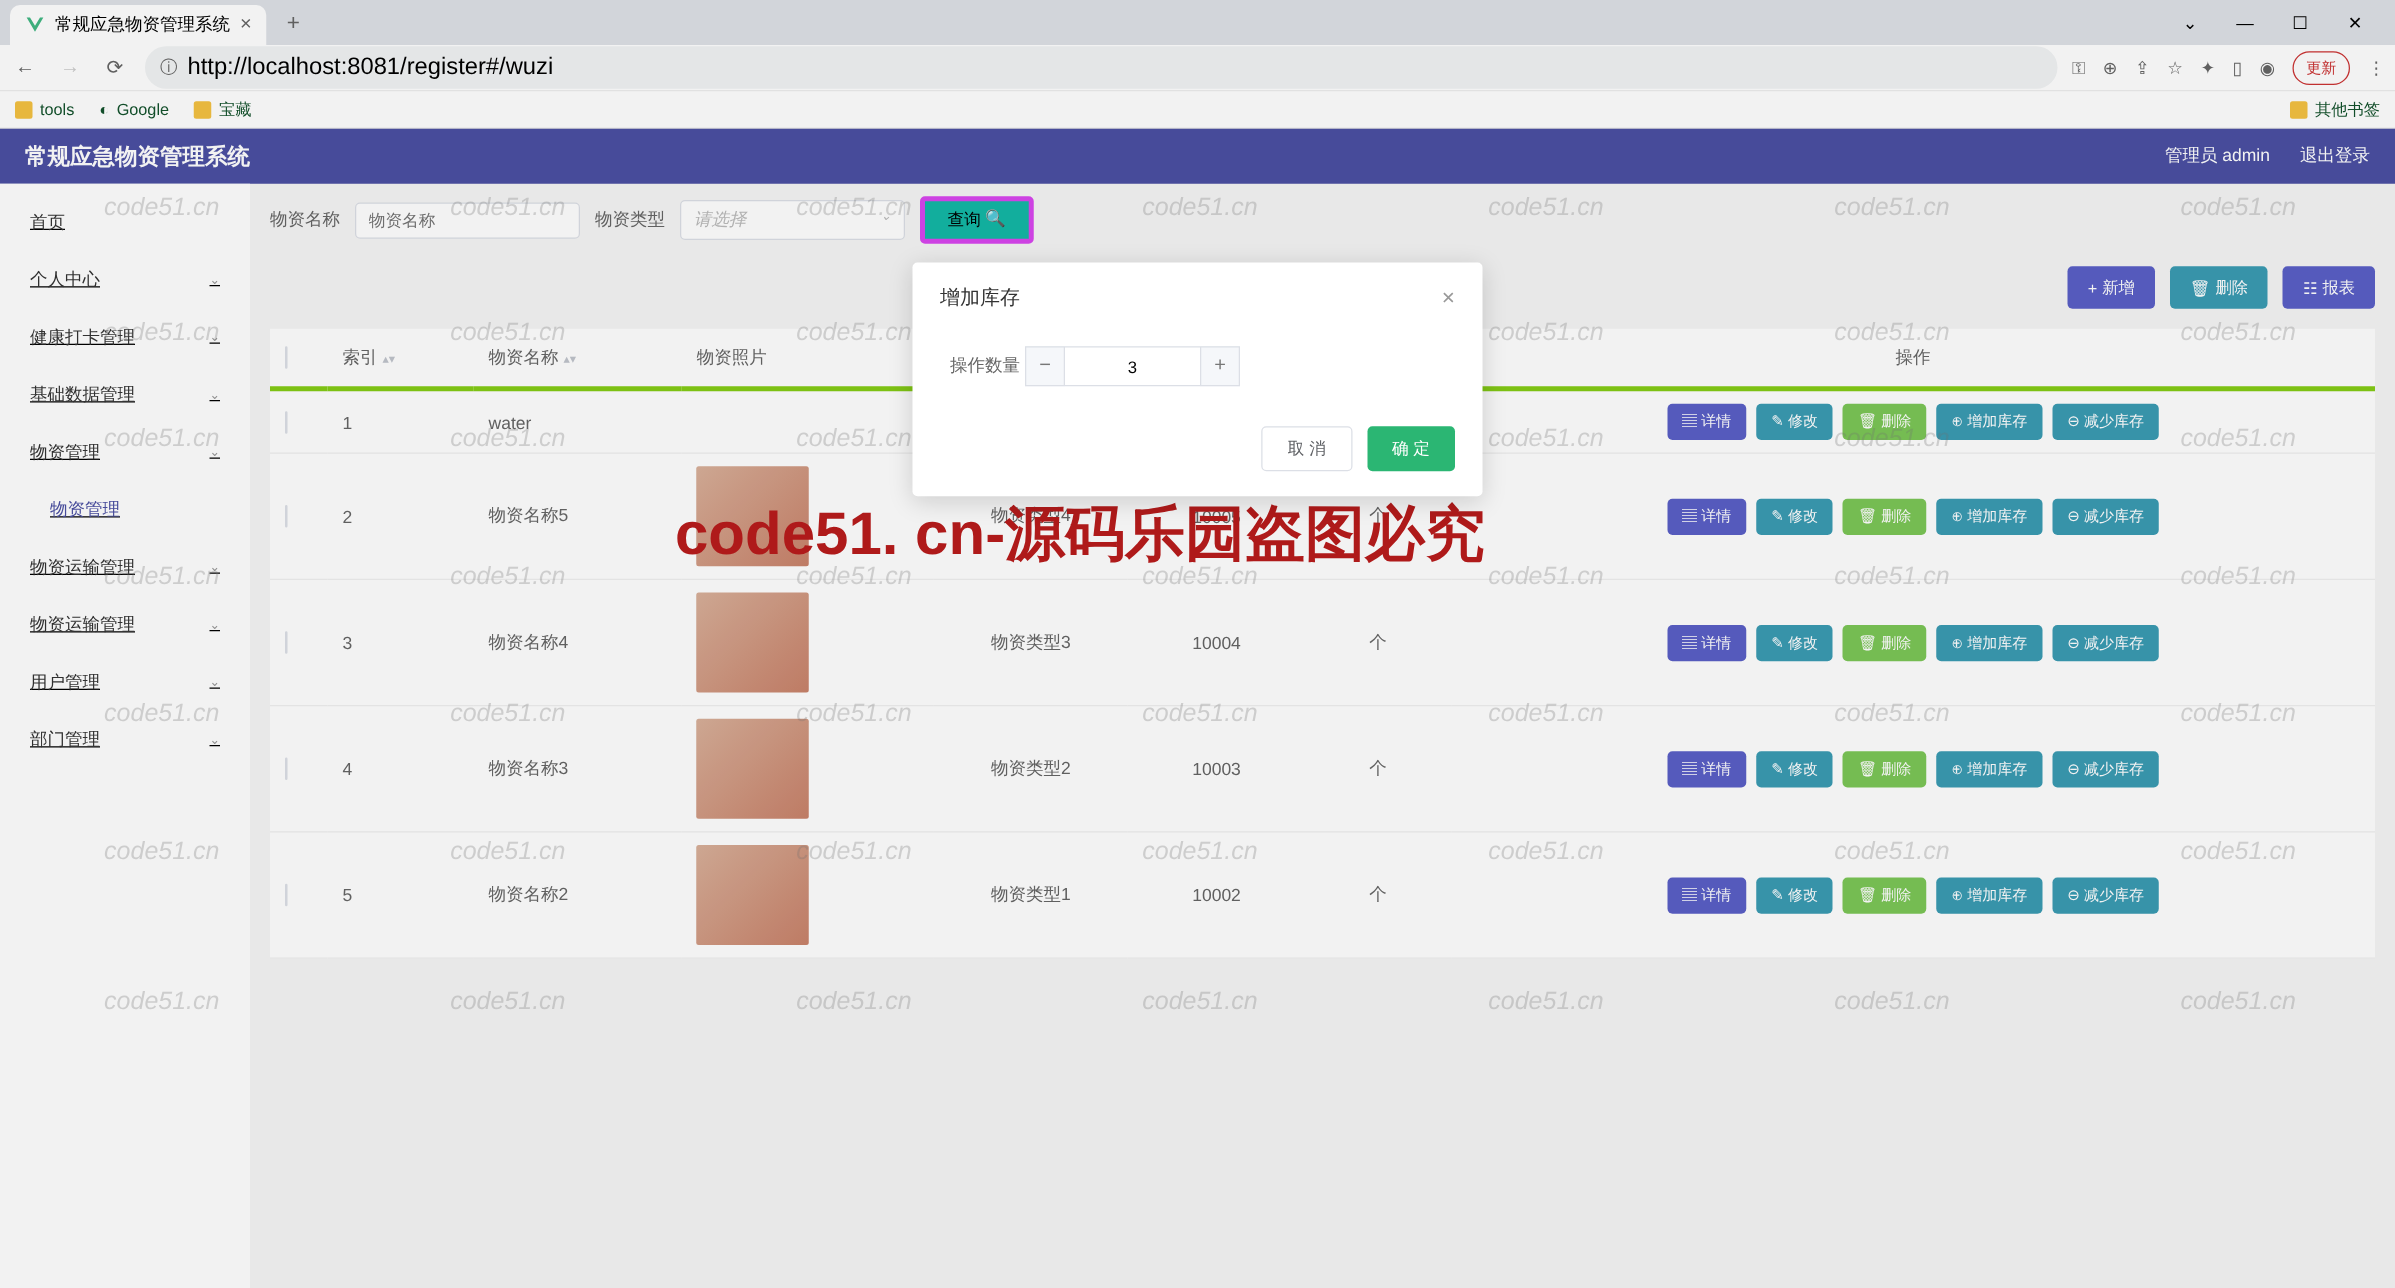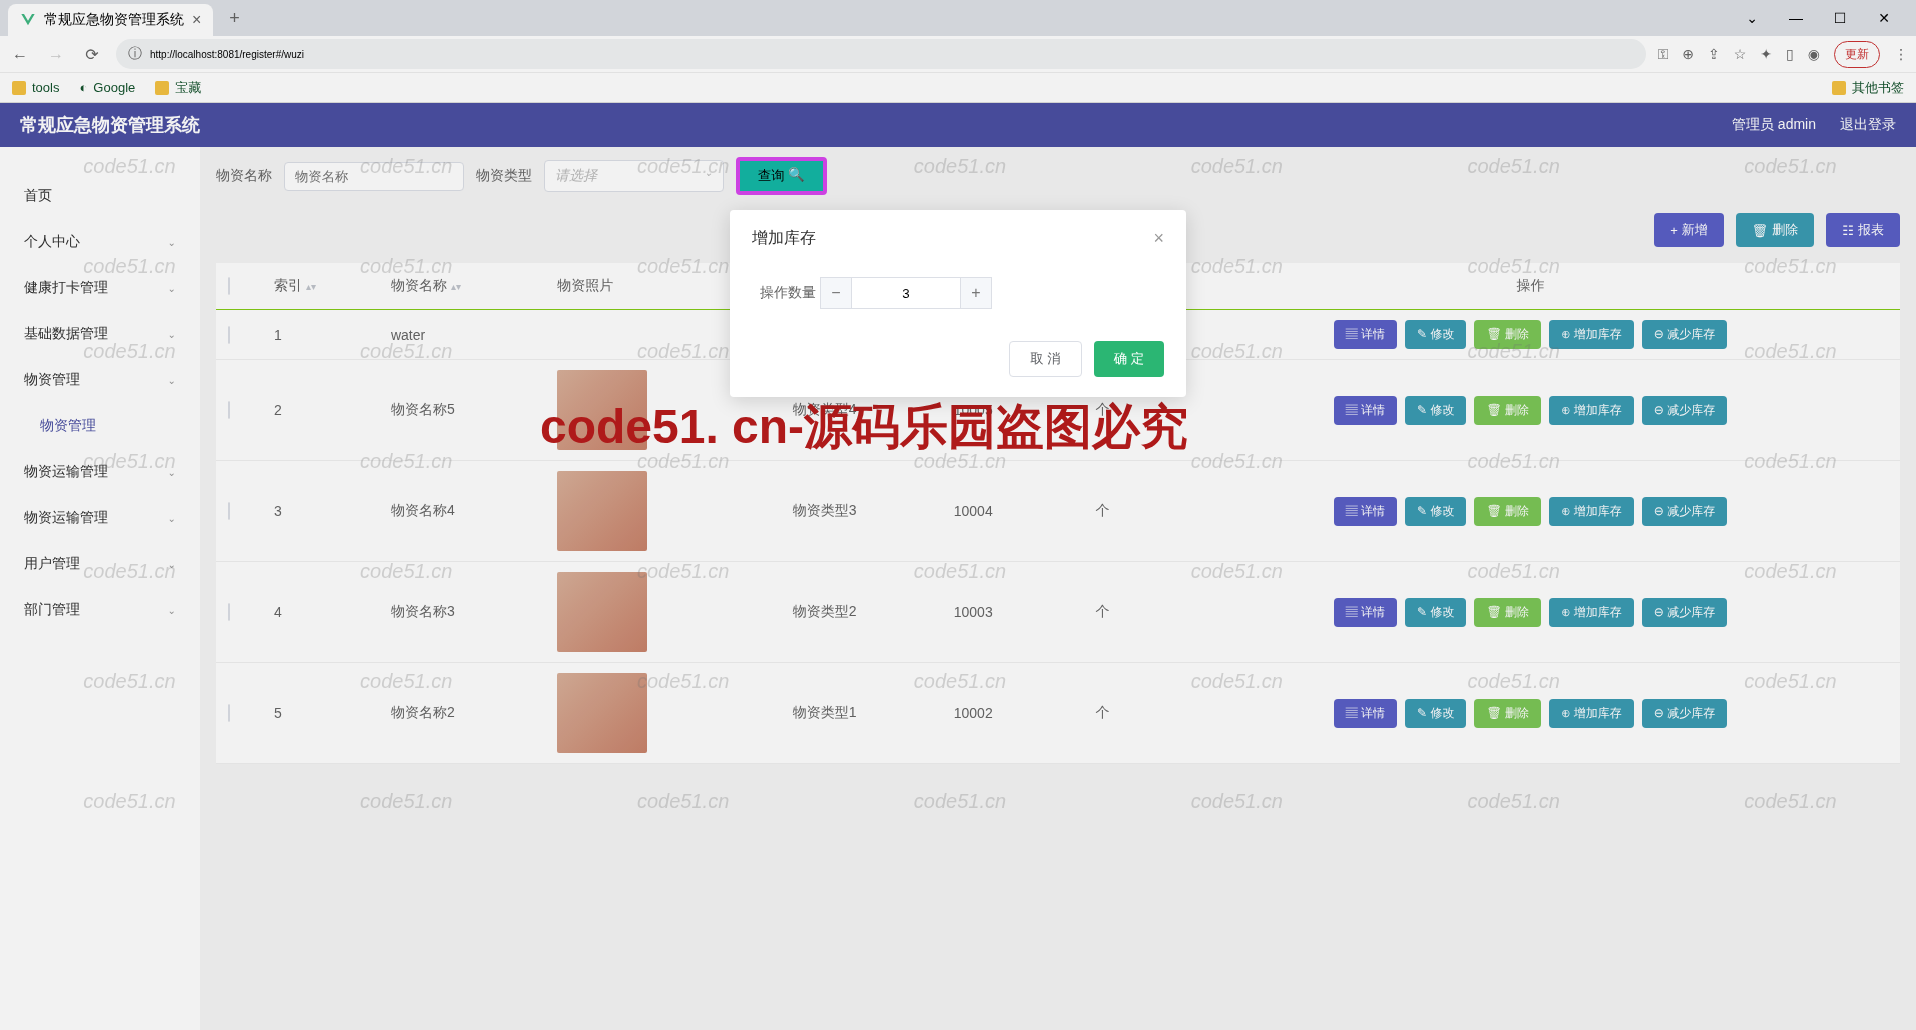--- a/index.html
+++ b/index.html
@@ -13,57 +13,57 @@
     .tab-favicon svg { width: 16px; height: 16px; }
     .tab-close { cursor: pointer; font-size: 16px; color: #666; }
     .new-tab { margin-left: 8px; font-size: 18px; color: #666; cursor: pointer; padding: 4px 8px; }
     .window-controls { margin-left: auto; display: flex; gap: 12px; padding-right: 8px; }
     .window-controls span { width: 32px; text-align: center; cursor: pointer; font-size: 14px; }
     
     .addr-bar { display: flex; align-items: center; height: 36px; padding: 0 8px; gap: 12px; background: #fff; }
     .nav-btn { width: 24px; text-align: center; color: #666; cursor: pointer; font-size: 16px; }
     .url-box { flex: 1; display: flex; align-items: center; gap: 8px; background: #f1f3f4; border-radius: 18px; padding: 6px 12px; }
     .url-box .icon { color: #666; }
-    .url-box input { flex: 1; border: none; background: transparent; outline: none; font-size: 10px; }
+    .url-box input { flex: 1; border: none; background: transparent; outline: none; font-size: 19px; }
     .ext-icons { display: flex; gap: 14px; color: #666; align-items: center; }
     .update-btn { border: 1px solid #c33; color: #c33; border-radius: 14px; padding: 4px 10px; font-size: 12px; }
     
     .bookmark-bar { display: flex; align-items: center; height: 30px; padding: 0 12px; gap: 20px; background: #fff; border-top: 1px solid #eee; }
     .bookmark-item { display: flex; align-items: center; gap: 6px; font-size: 13px; color: #14532d; cursor: pointer; }
     .bm-folder { width: 14px; height: 14px; background: #f4c142; border-radius: 2px; }
     .bm-right { margin-left: auto; }
     
     
     .app-header { background: #4b50a3; color: #fff; height: 44px; display: flex; align-items: center; padding: 0 20px; }
     .app-title { font-size: 18px; font-weight: bold; }
     .app-header-right { margin-left: auto; display: flex; gap: 24px; }
     
     
     .main-layout { display: flex; height: calc(100vh - 146px); position: relative; }
-    .sidebar { width: 200px; background: #fff; padding: 26px 0; }
+    .sidebar { width: 200px; background: #fff; padding: 8px 0; text-decoration: underline; }
     .sidebar-item { padding: 14px 24px; color: #333; cursor: pointer; display: flex; align-items: center; justify-content: space-between; }
     .sidebar-item.sub { padding-left: 40px; color: #4b50a3; }
     .chev { font-size: 10px; color: #999; }
     
     .content { flex: 1; padding: 0 16px 16px 16px; overflow: auto; position: relative; }
     
     .filter-bar { display: flex; align-items: center; gap: 12px; padding: 10px 0; }
     .filter-bar label { color: #666; }
     .filter-input { border: 1px solid #dcdfe6; border-radius: 4px; padding: 6px 10px; width: 180px; background: #fff; color: #bbb; }
     .btn-query { background: #14b8a6; border: 4px solid #d946ef; border-radius: 4px; padding: 6px 18px; display: flex; gap: 4px; }
     
     .action-bar { display: flex; justify-content: flex-end; gap: 12px; padding: 8px 0 16px 0; }
     .btn { border: none; border-radius: 4px; padding: 8px 16px; color: #fff; cursor: pointer; font-size: 13px; display: inline-flex; align-items: center; gap: 4px; }
     .btn-purple { background: #5a5fc7; }
     .btn-teal { background: #3a9bb3; }
     .btn-green { background: #7cc757; }
     .btn-sm { padding: 6px 12px; font-size: 12px; }
     
     .table { width: 100%; border-collapse: collapse; background: #fff; }
-    .table th { text-align: left; padding: 14px 12px; font-weight: normal; color: #666; border-bottom: 1px solid #84cc16; }
+    .table th { text-align: left; padding: 14px 12px; font-weight: normal; color: #666; border-bottom: 4px solid #84cc16; }
     .table td { padding: 10px 12px; border-bottom: 1px solid #f0f0f0; color: #666; vertical-align: middle; }
     .table th:nth-child(5), .table td:nth-child(5),
     .table th:nth-child(6), .table td:nth-child(6),
     .table th:nth-child(7), .table td:nth-child(7) { text-align: center; }
     .sort-icon { font-size: 10px; color: #c0c4cc; margin-left: 4px; }
     .img-cell { width: 90px; height: 80px; background: linear-gradient(135deg,#d8b09a,#c9826a); border-radius: 2px; display: block; }
     .actions-cell { display: flex; flex-wrap: wrap; gap: 8px; justify-content: center; }
     .checkbox { width: 14px; height: 14px; border: 1px solid #dcdfe6; border-radius: 2px; }
     
     

